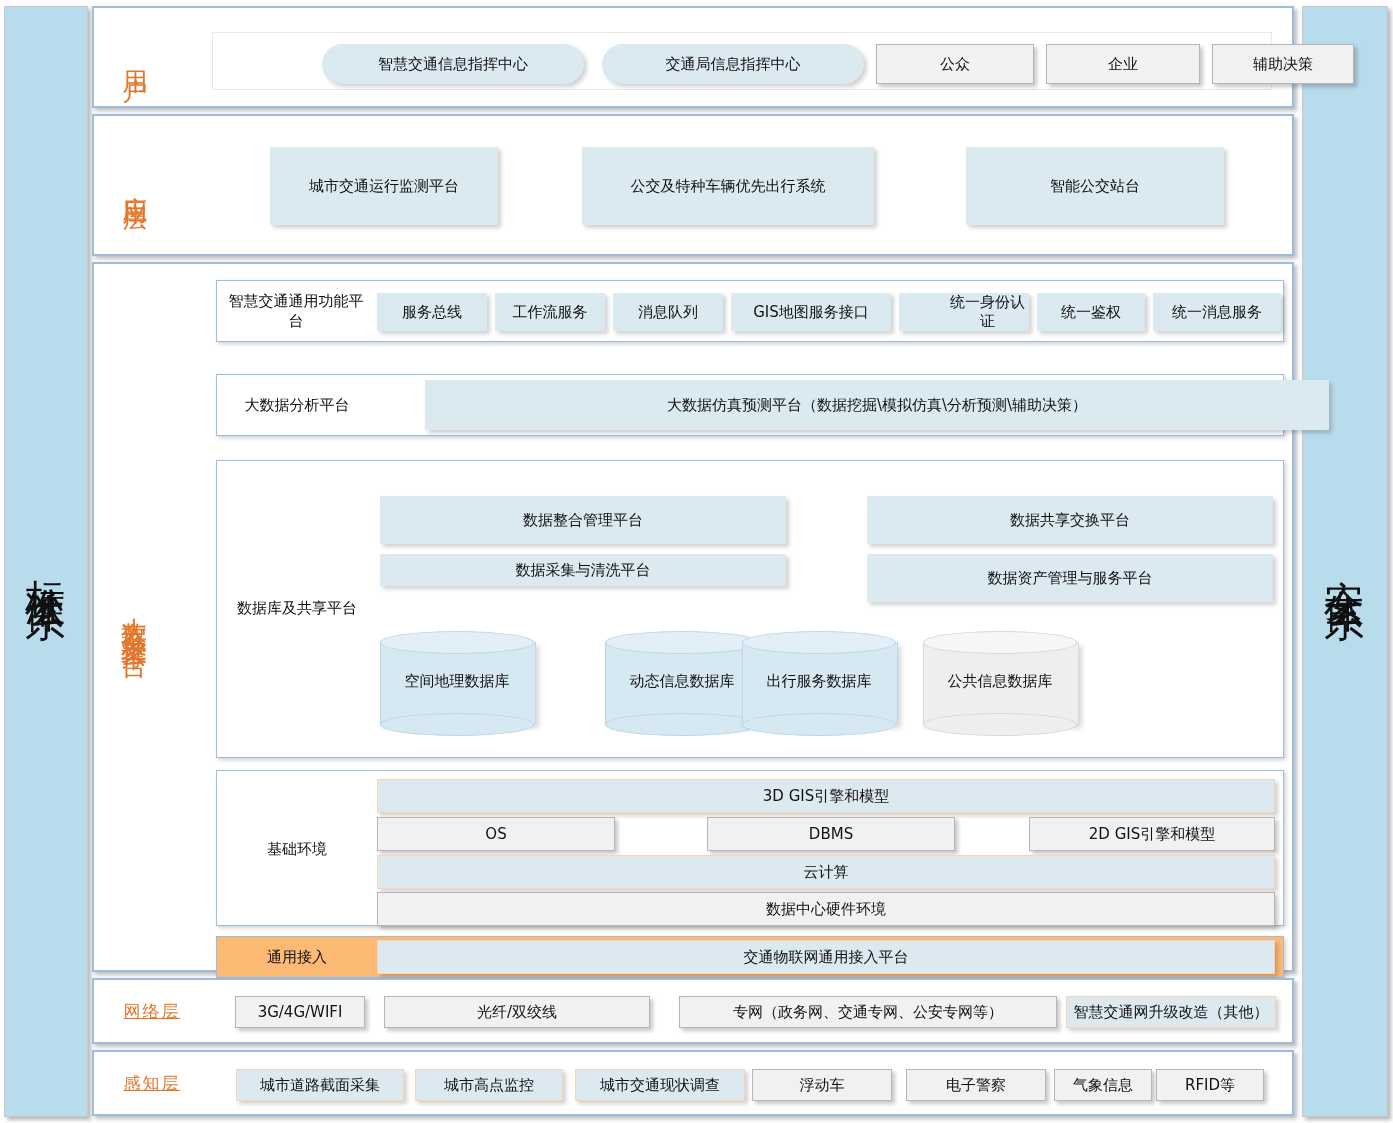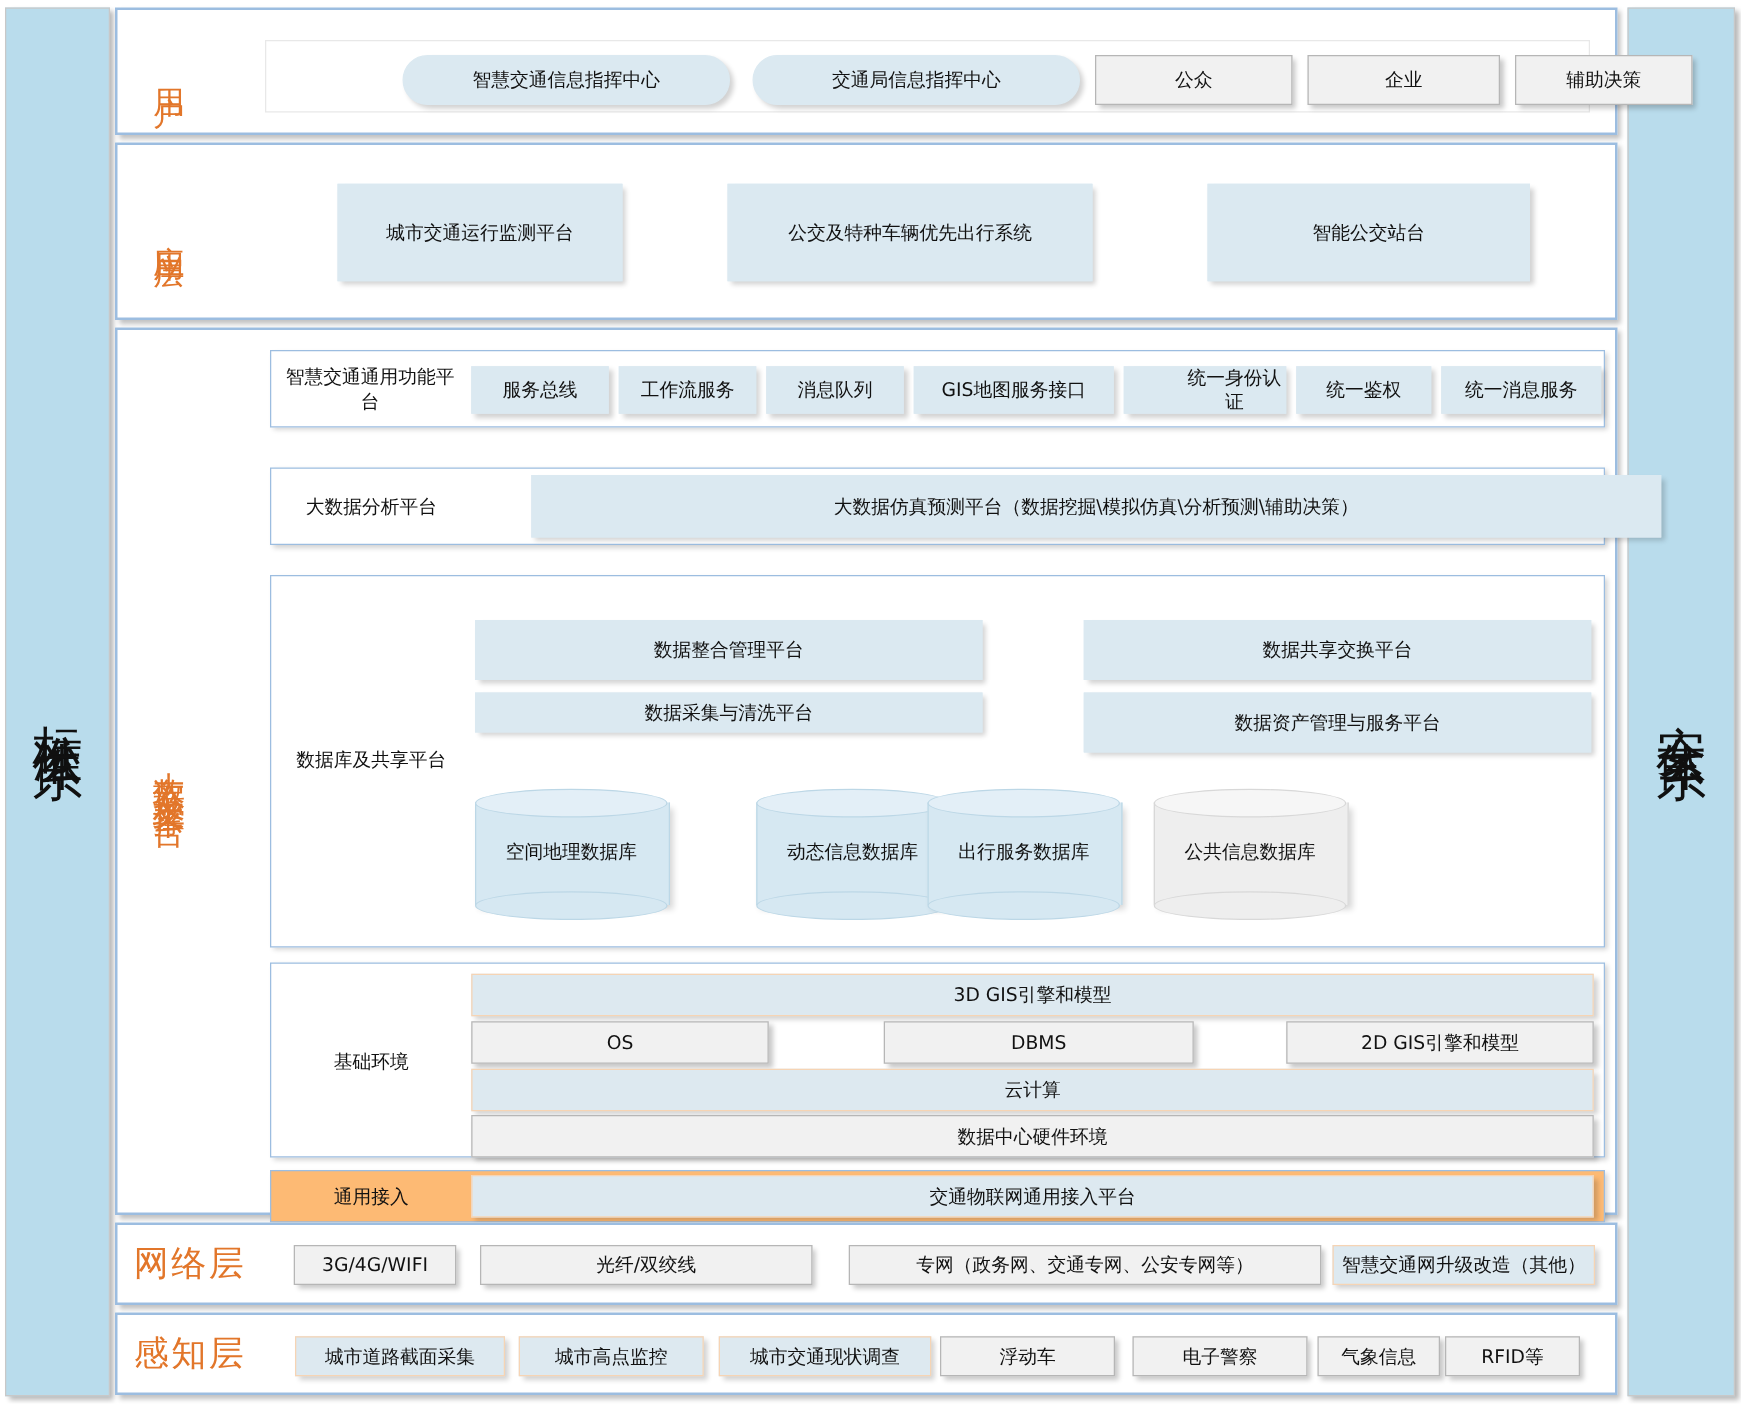--- a/index.html
+++ b/index.html
@@ -33,21 +33,21 @@
     display:flex;align-items:center;justify-content:center;
   }
   .layer-label span{
     writing-mode:vertical-rl;text-orientation:upright;
     color:#e2762a;font-size:25px;letter-spacing:6px;
     font-family:"DejaVu Sans",sans-serif;
   }
   .layer-label.horiz{width:116px;}
   .layer-label.horiz span{
     writing-mode:horizontal-tb;text-orientation:mixed;
-    letter-spacing:2px;font-size:28px;
+    letter-spacing:2px;font-size:17px;text-decoration:underline;
   }
 
   
   .bx{
     box-sizing:border-box;display:flex;align-items:center;justify-content:center;
     text-align:center;font-size:15px;color:#111;line-height:1.25;
     font-family:"DejaVu Sans",sans-serif;
   }
   .blue{background:#dbe9f1;border:1px solid #dbe9f1;box-shadow:3px 3px 4px rgba(0,0,0,.18);}
   .gray{background:#f1f1f1;border:1px solid #b6b6b6;box-shadow:3px 3px 4px rgba(0,0,0,.22);}

